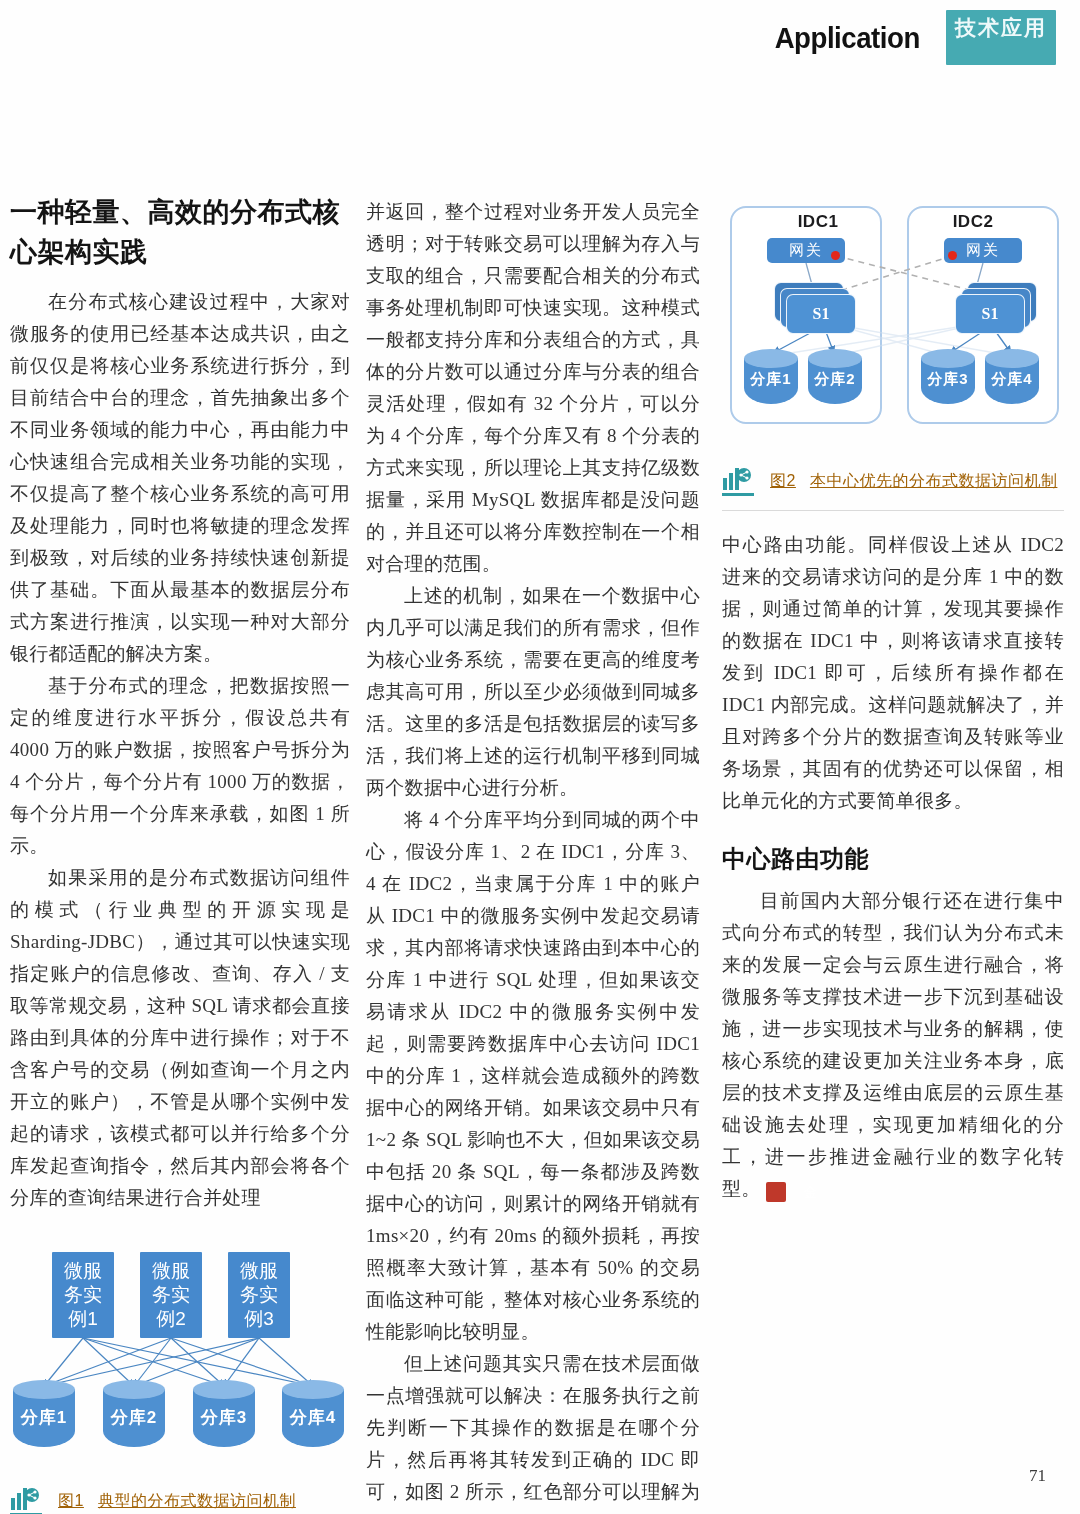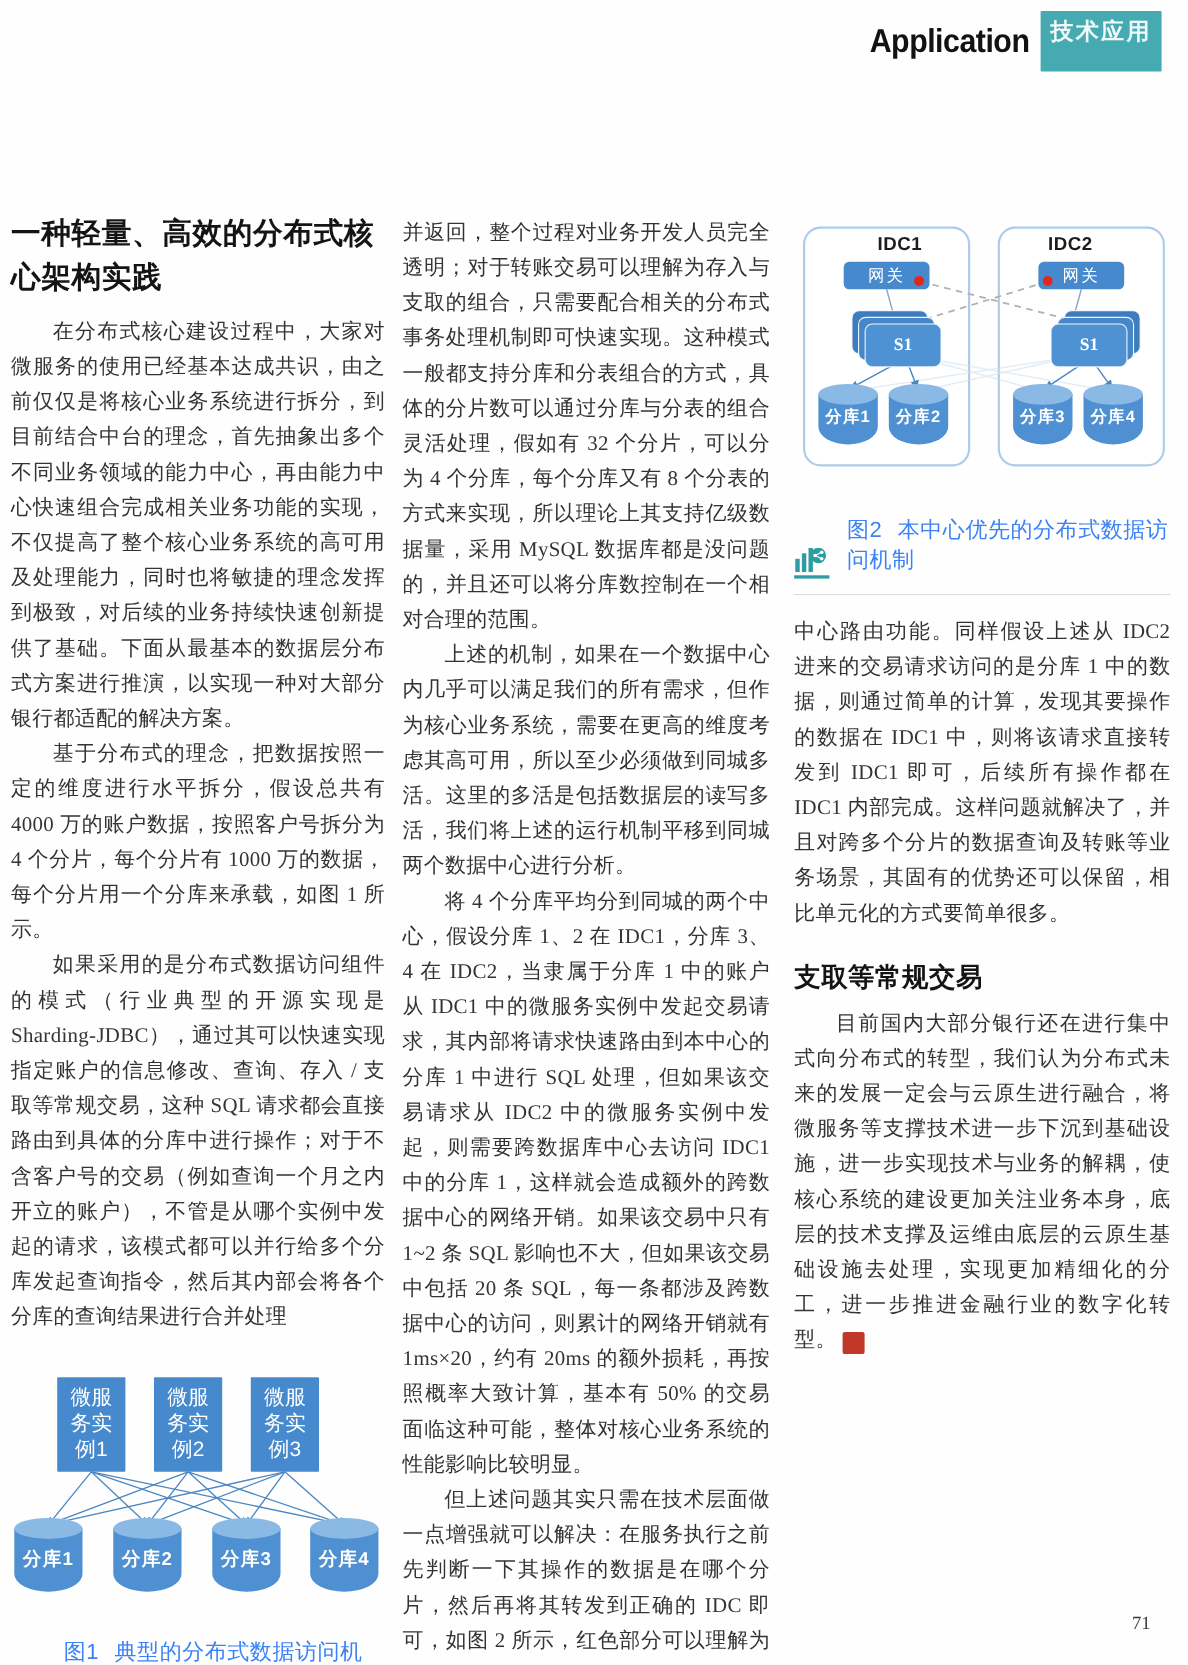--- a/index.html
+++ b/index.html
@@ -3,21 +3,21 @@
 <meta charset="utf-8">
 <style>
   html,body { margin:0; padding:0; }
   body {
     width:1080px; height:1514px; background:#fefefe; position:relative;
     font-family:"Liberation Serif", serif; color:#333; overflow:hidden;
   }
   .page { position:absolute; inset:0; }
 
   
-  .hdr { position:absolute; top:10px; right:24px; display:flex; align-items:center; gap:10px; }
+  .hdr { position:absolute; top:10px; right:24px; display:flex; align-items:center; gap:26px; }
   .hdr-en {
     font-family:"Liberation Sans", sans-serif; font-weight:700; font-size:30px;
     letter-spacing:-0.5px; color:#121212; transform:scaleX(.92); transform-origin:right;
   }
   .hdr-zh {
     background:#46aab2; color:#eef9fa; font-family:"Liberation Sans", sans-serif;
     font-weight:700; font-size:21px; padding:4px 9px 23px; letter-spacing:2px; border-radius:1px;
   }
 
   
@@ -38,22 +38,22 @@
   }
   p.ind { text-indent:2em; }
 
   
   .fig-caption {
     display:flex; align-items:flex-end; gap:16px; margin-top:14px;
     padding-bottom:14px; border-bottom:1px solid #dadada;
   }
   .cap-icon { border-bottom:3px solid #2f9ba3; padding:0 2px 3px 0; line-height:0; }
   .cap-text {
-    font-family:"Liberation Sans", sans-serif; font-size:20px; color:#3b82f6;
-    padding-bottom:4px; letter-spacing:.5px;
+    font-family:"Liberation Sans", sans-serif; font-size:16px; color:#a16207;
+    padding-bottom:4px; letter-spacing:.5px;text-decoration:underline;
   }
   .cap-label { margin-right:14px; }
 
   
   .fig1-canvas { position:relative; height:232px; margin-top:28px; }
   .fig1-svg, .fig2-svg { position:absolute; inset:0; pointer-events:none; }
   .svc-box {
     position:absolute; top:10px; width:62px; height:86px; background:#4689cd;
     color:#fff; font-family:"Liberation Sans", sans-serif; font-size:19px; line-height:24px;
     display:flex; align-items:center; justify-content:center; text-align:center;
@@ -281,18 +281,18 @@
           </svg>
         </span>
         <span class="cap-text">
           <span class="cap-label">图2</span><span>本中心优先的分布式数据访问机制</span>
         </span>
       </div>
     </div>
 
     <p class="body" style="margin-top:18px">中心路由功能。同样假设上述从 IDC2 进来的交易请求访问的是分库 1 中的数据，则通过简单的计算，发现其要操作的数据在 IDC1 中，则将该请求直接转发到 IDC1 即可，后续所有操作都在 IDC1 内部完成。这样问题就解决了，并且对跨多个分片的数据查询及转账等业务场景，其固有的优势还可以保留，相比单元化的方式要简单很多。</p>
 
-    <h2 class="section-title">支取等常规交易</h2>
+    <h2 class="section-title">中心路由功能</h2>
     <p class="body ind"><span>目前国内大部分银行还在进行集中式向分布式的转型，我们认为分布式未来的发展一定会与云原生进行融合，将微服务等支撑技术进一步下沉到基础设施，进一步实现技术与业务的解耦，使核心系统的建设更加关注业务本身，底层的技术支撑及运维由底层的云原生基础设施去处理，实现更加精细化的分工，进一步推进金融行业的数字化转型。</span><span class="end-mark">金</span></p>
   </div>
 
   <div class="page-num">71</div>
 </div>
 
 </body></html>

